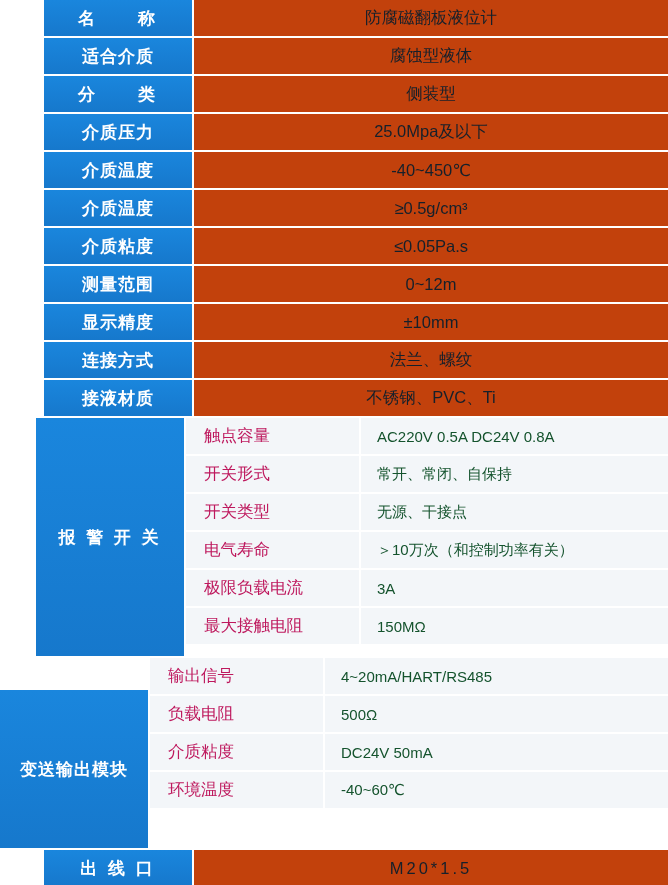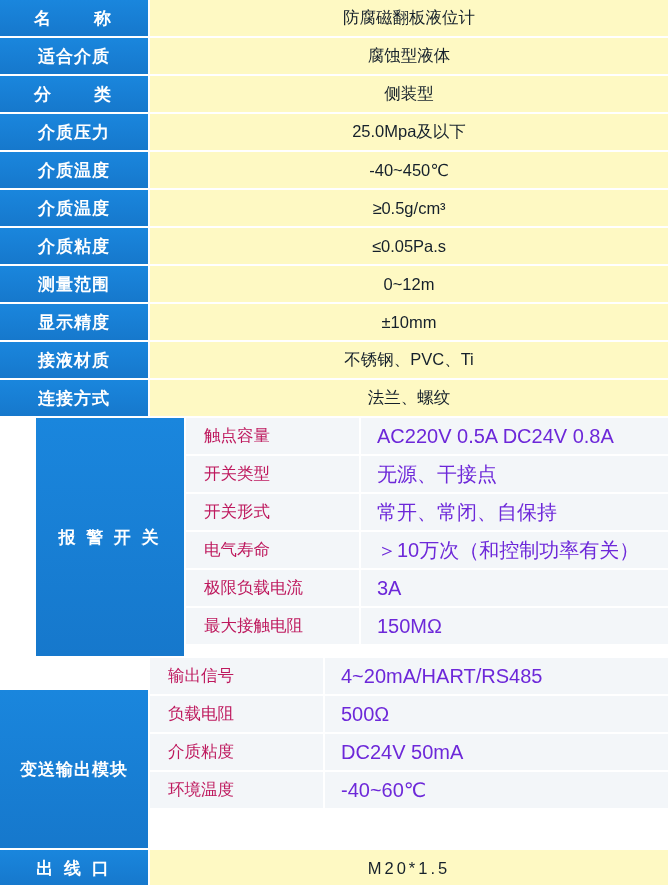--- a/index.html
+++ b/index.html
@@ -39,31 +39,32 @@
     border-right: 2px solid #ffffff;
     letter-spacing: 1px;
     text-align: center;
   }
   .label-cell.grad {
     background: linear-gradient(180deg, #1a86dd 0%, #1678cc 100%);
   }
   .value-cell {
     flex: 1;
     box-sizing: border-box;
-    background: #fef9c3;
+    background: #c2410c;
     color: #15202b;
     font-size: 16.5px;
     display: flex;
     align-items: center;
     justify-content: center;
     border-bottom: 2px solid #ffffff;
     text-align: center;
   }
   .simple-row {
     height: 38px;
+    padding-left: 44px;
   }
   .simple-row .label-cell,
   .simple-row .value-cell {
     height: 38px;
   }
   
   .group {
     display: flex;
     flex-direction: row;
     width: 100%;
@@ -93,22 +94,22 @@
     display: flex;
     align-items: center;
     padding-left: 18px;
     border-bottom: 2px solid #ffffff;
     border-right: 2px solid #ffffff;
   }
   .sub-val {
     flex: 1;
     box-sizing: border-box;
     background: #f3f6f9;
-    color: #6d28d9;
-    font-size: 20px;
+    color: #14532d;
+    font-size: 15px;
     display: flex;
     align-items: center;
     padding-left: 16px;
     border-bottom: 2px solid #ffffff;
   }
   .full-val {
     flex: 1;
     box-sizing: border-box;
     background: #f3f6f9;
     color: #15202b;
@@ -158,42 +159,42 @@
   </div>
   <div class="row simple-row">
     <div class="label-cell grad">测量范围</div>
     <div class="value-cell">0~12m</div>
   </div>
   <div class="row simple-row">
     <div class="label-cell grad">显示精度</div>
     <div class="value-cell">±10mm</div>
   </div>
   <div class="row simple-row">
+    <div class="label-cell grad">连接方式</div>
+    <div class="value-cell">法兰、螺纹</div>
+  </div>
+  <div class="row simple-row">
     <div class="label-cell grad">接液材质</div>
     <div class="value-cell">不锈钢、PVC、Ti</div>
-  </div>
-  <div class="row simple-row">
-    <div class="label-cell grad">连接方式</div>
-    <div class="value-cell">法兰、螺纹</div>
   </div>
 
   <div class="group">
     <div class="label-cell grad wide-space" style="height:240px;margin-left:36px;">报 警 开 关</div>
     <div class="sub-table">
       <div class="sub-row">
         <div class="sub-key">触点容量</div>
         <div class="sub-val">AC220V  0.5A   DC24V   0.8A</div>
       </div>
       <div class="sub-row">
+        <div class="sub-key">开关形式</div>
+        <div class="sub-val">常开、常闭、自保持</div>
+      </div>
+      <div class="sub-row">
         <div class="sub-key">开关类型</div>
         <div class="sub-val">无源、干接点</div>
-      </div>
-      <div class="sub-row">
-        <div class="sub-key">开关形式</div>
-        <div class="sub-val">常开、常闭、自保持</div>
       </div>
       <div class="sub-row">
         <div class="sub-key">电气寿命</div>
         <div class="sub-val">＞10万次（和控制功率有关）</div>
       </div>
       <div class="sub-row">
         <div class="sub-key">极限负载电流</div>
         <div class="sub-val">3A</div>
       </div>
       <div class="sub-row">

